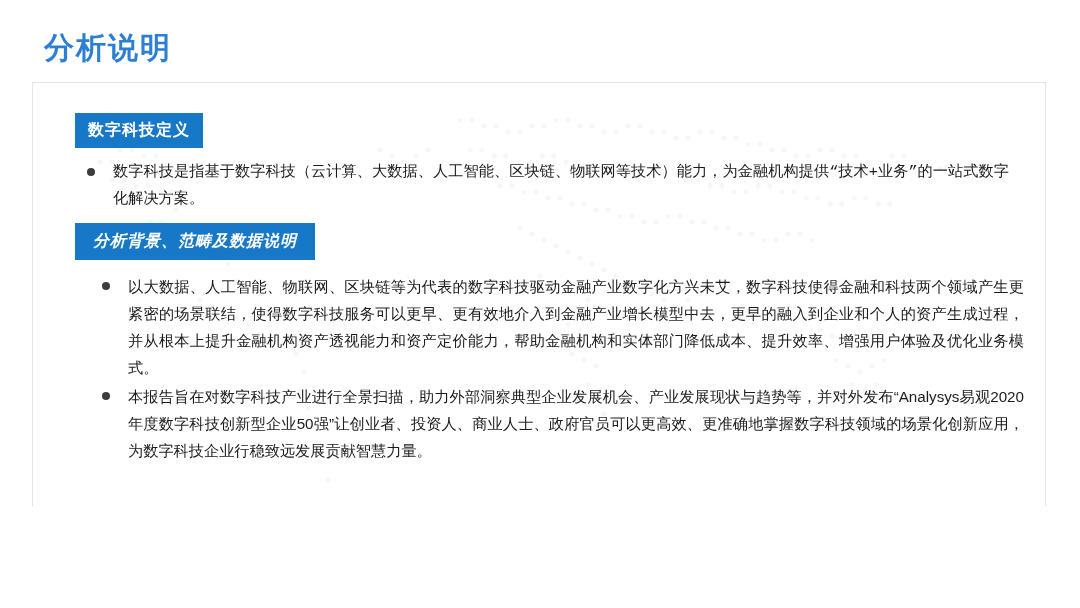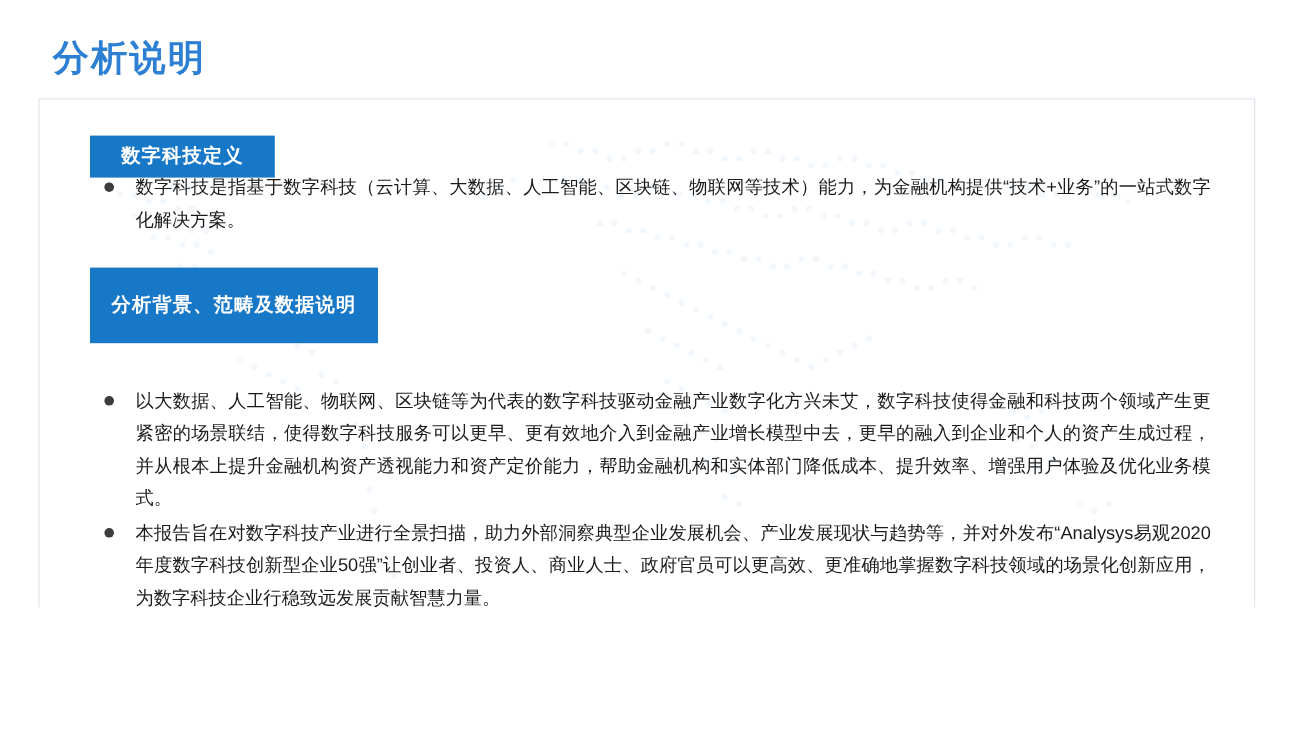--- a/index.html
+++ b/index.html
@@ -50,33 +50,34 @@
     background: rgba(255,255,255,0.28);
     box-sizing: border-box;
   }
   .section-head {
     display: inline-block;
     background: #1878c8;
     color: #ffffff;
     font-size: 16px;
     font-weight: 700;
     letter-spacing: 1px;
-    padding: 7px 26px;
+    padding: 7px 13px;
     margin: 0;
   }
   .sec1 {
     position: absolute;
     left: 42px;
     top: 30px;
   }
   .sec2 {
     position: absolute;
     left: 42px;
     top: 140px;
-    padding: 21px 18px;
+    padding: 8px 18px;
+    font-style: italic;
   }
   .bullet-list {
     list-style: none;
     margin: 0;
     padding: 0;
   }
   .bullet-item {
     position: relative;
     padding-left: 34px;
     font-size: 15.2px;
@@ -90,29 +91,29 @@
     left: 8px;
     top: 9px;
     width: 8px;
     height: 8px;
     border-radius: 50%;
     background: #3c3c3c;
   }
   .block1 {
     position: absolute;
     left: 46px;
-    top: 60px;
+    top: 76px;
     width: 930px;
+    font-family: Liberation Mono, monospace;
   }
   .block2 {
     position: absolute;
-    left: 46px;
+    left: 61px;
     top: 190px;
     width: 930px;
-    margin-top: 48px;
   }
   .footer-date {
     position: absolute;
     left: 28px;
     top: 576px;
     font-size: 11px;
     color: #8d8d8d;
   }
   .footer-center {
     position: absolute;

